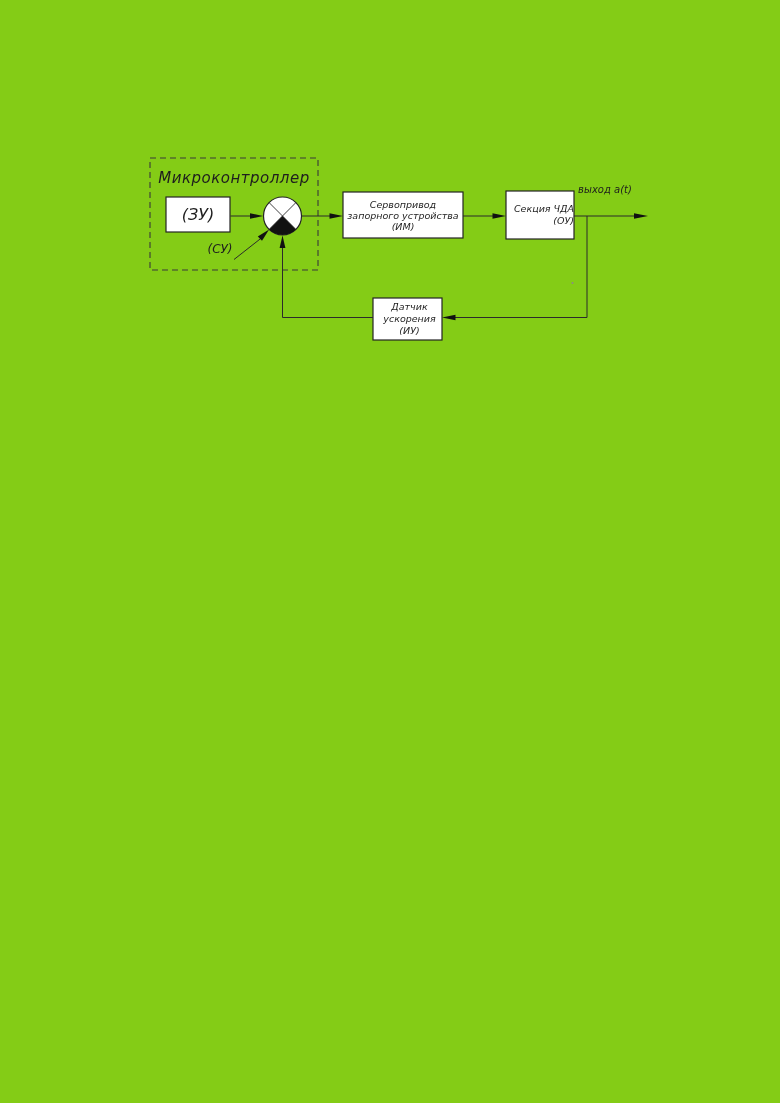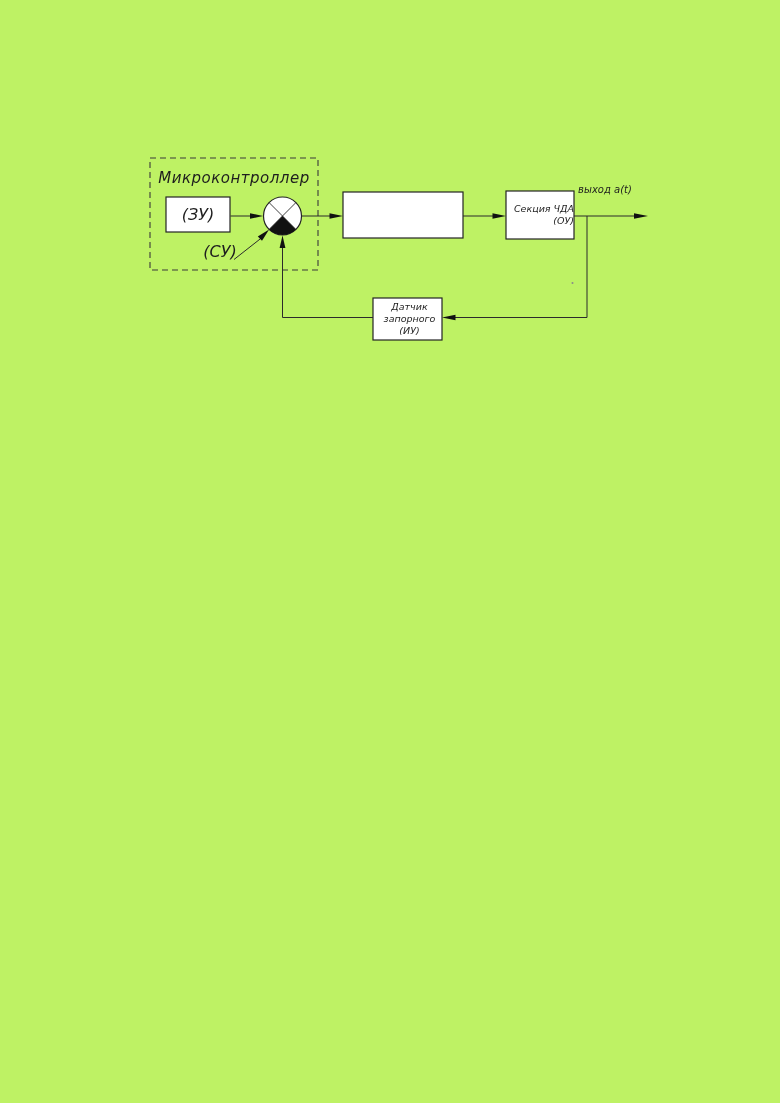--- a/index.html
+++ b/index.html
@@ -4,21 +4,21 @@
 <style>
   html, body {
     margin: 0;
     padding: 0;
     background: #ffffff;
   }
   .page {
     position: relative;
     width: 780px;
     height: 1103px;
-    background: #bef264;
+    background: #84cc16;
     overflow: hidden;
     font-family: "DejaVu Sans", "Liberation Sans", sans-serif;
   }
   .diagram-svg {
     position: absolute;
     left: 0;
     top: 0;
     width: 780px;
     height: 1103px;
   }
@@ -36,21 +36,21 @@
     font-size: 15px;
     letter-spacing: 0.5px;
   }
   .zu-label {
     left: 166px; top: 197px; width: 64px; height: 35px;
     display: flex; align-items: center; justify-content: center;
     font-size: 16px;
   }
   .su-label {
     left: 198px; top: 242px; width: 44px;
-    font-size: 16px;
+    font-size: 12px;
   }
   .servo-label {
     left: 343px; top: 192px; width: 120px; height: 46px;
     display: flex; flex-direction: column; align-items: center; justify-content: center;
     font-size: 9.5px; line-height: 11px;
   }
   .section-label {
     left: 506px; top: 191px; width: 68px; height: 48px;
     display: flex; flex-direction: column; align-items: flex-end; justify-content: center;
     font-size: 9.5px; line-height: 12px;
@@ -132,27 +132,32 @@
   </svg>
 
   <div class="lbl mc-title">Микроконтроллер</div>
 
   <div class="lbl zu-label">
     <span class="line">(ЗУ)</span>
   </div>
 
   <div class="lbl su-label">(СУ)</div>
 
+  <div class="lbl servo-label">
+    <span class="line">Сервопривод</span>
+    <span class="line">запорного устройства</span>
+    <span class="line">(ИМ)</span>
+  </div>
 
   <div class="lbl section-label">
     <span class="line">Секция ЧДА</span>
     <span class="line">(ОУ)</span>
   </div>
 
   <div class="lbl sensor-label">
     <span class="line">Датчик</span>
-    <span class="line">запорного</span>
+    <span class="line">ускорения</span>
     <span class="line">(ИУ)</span>
   </div>
 
   <div class="lbl output-label">выход a(t)</div>
 
 </div>
 
 </body></html>

